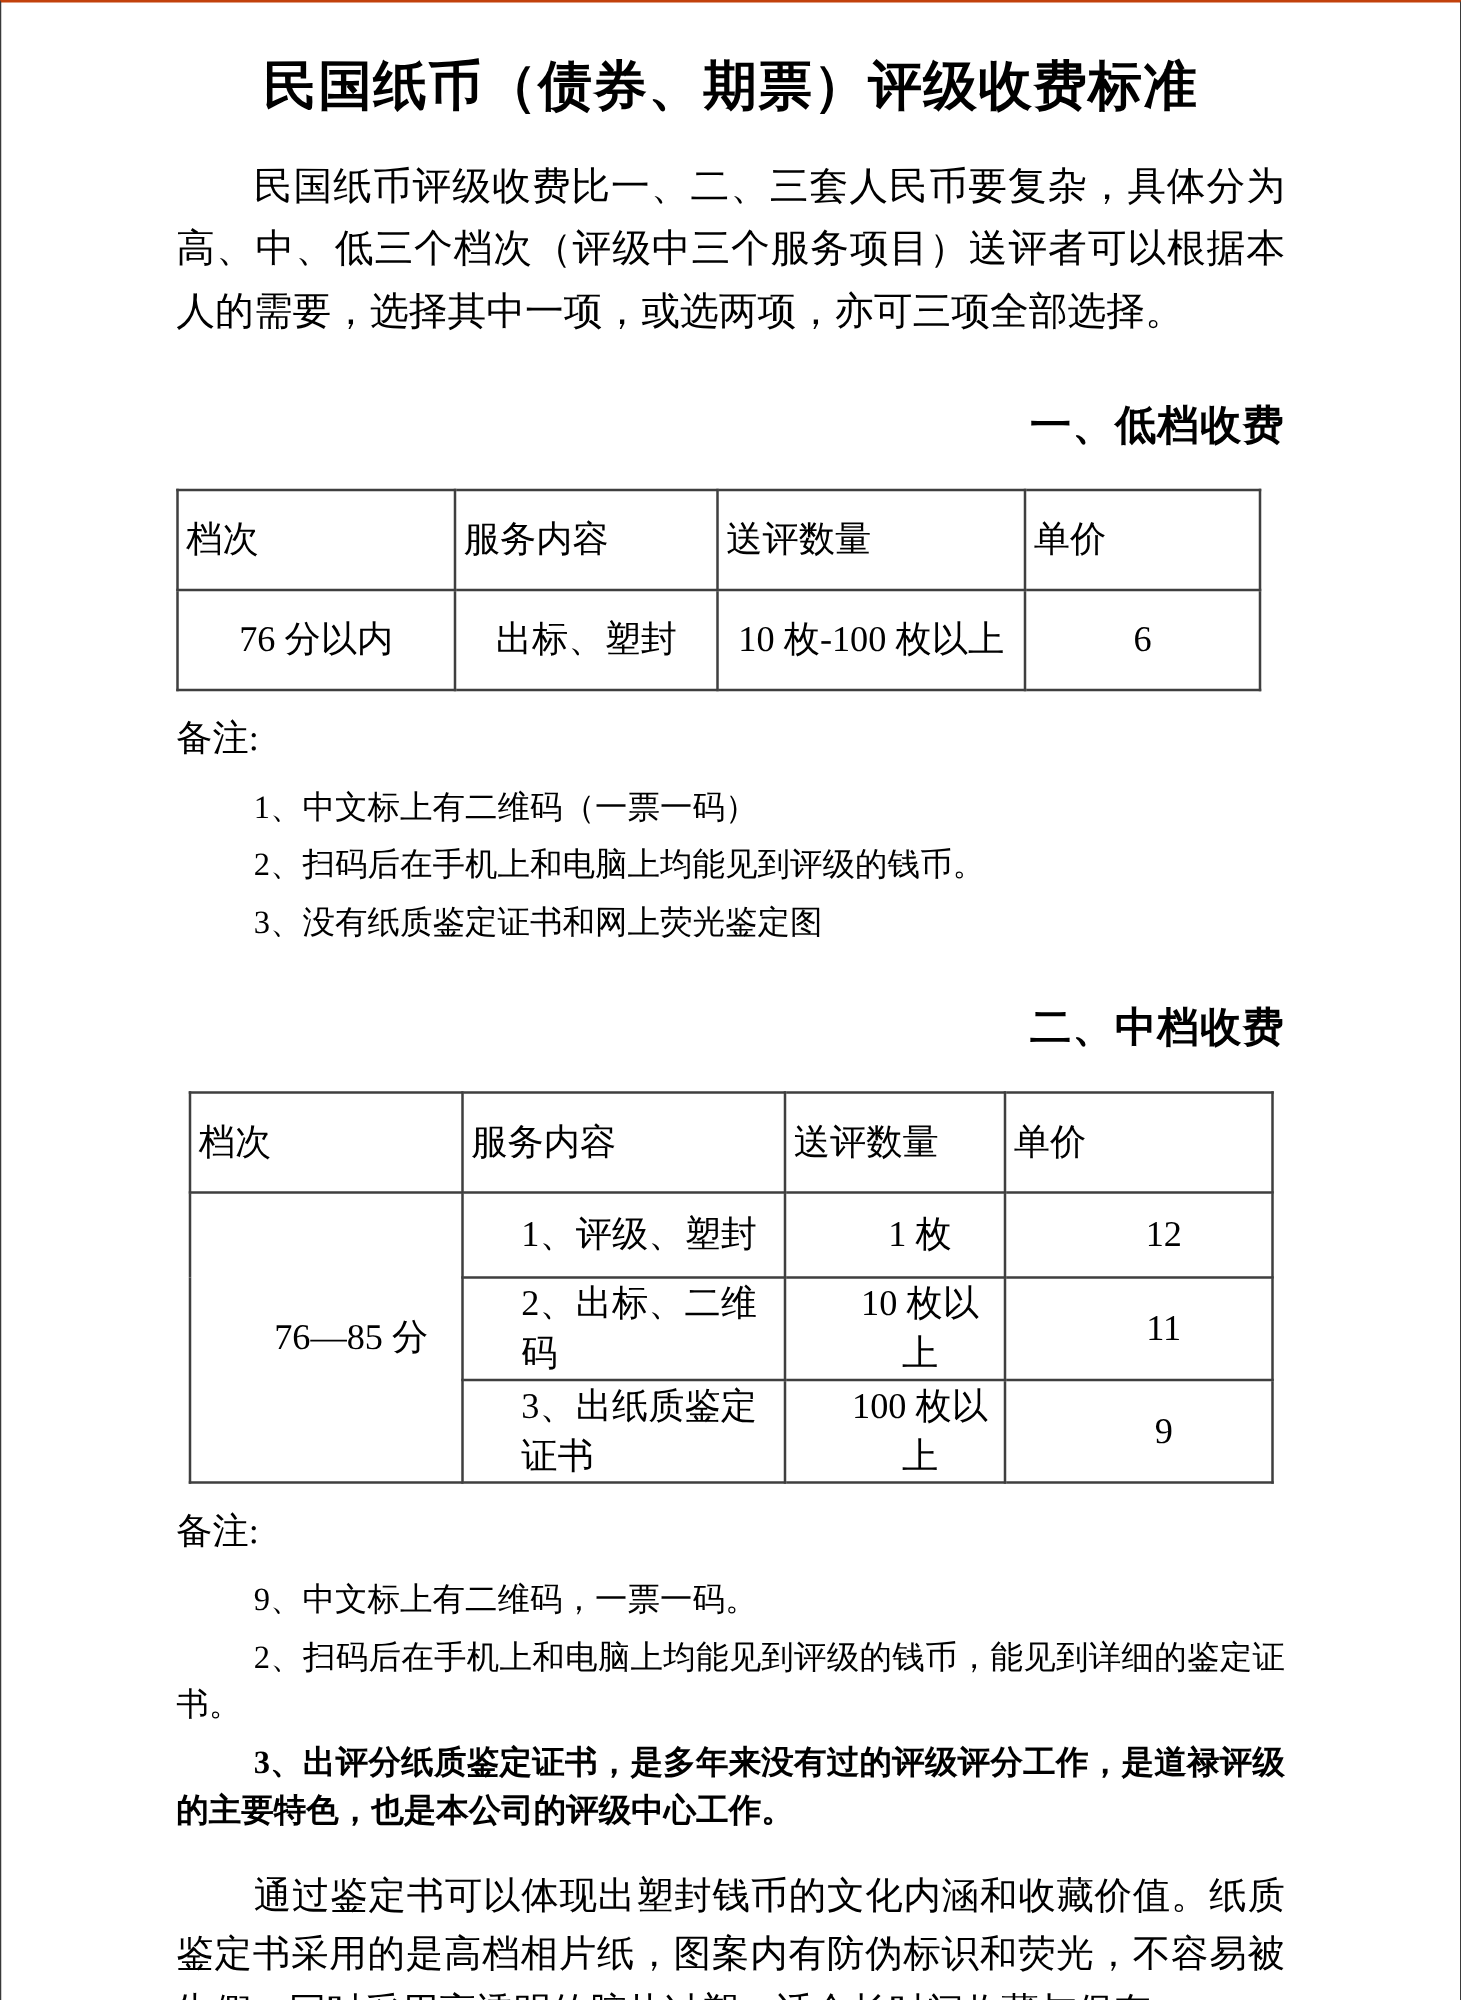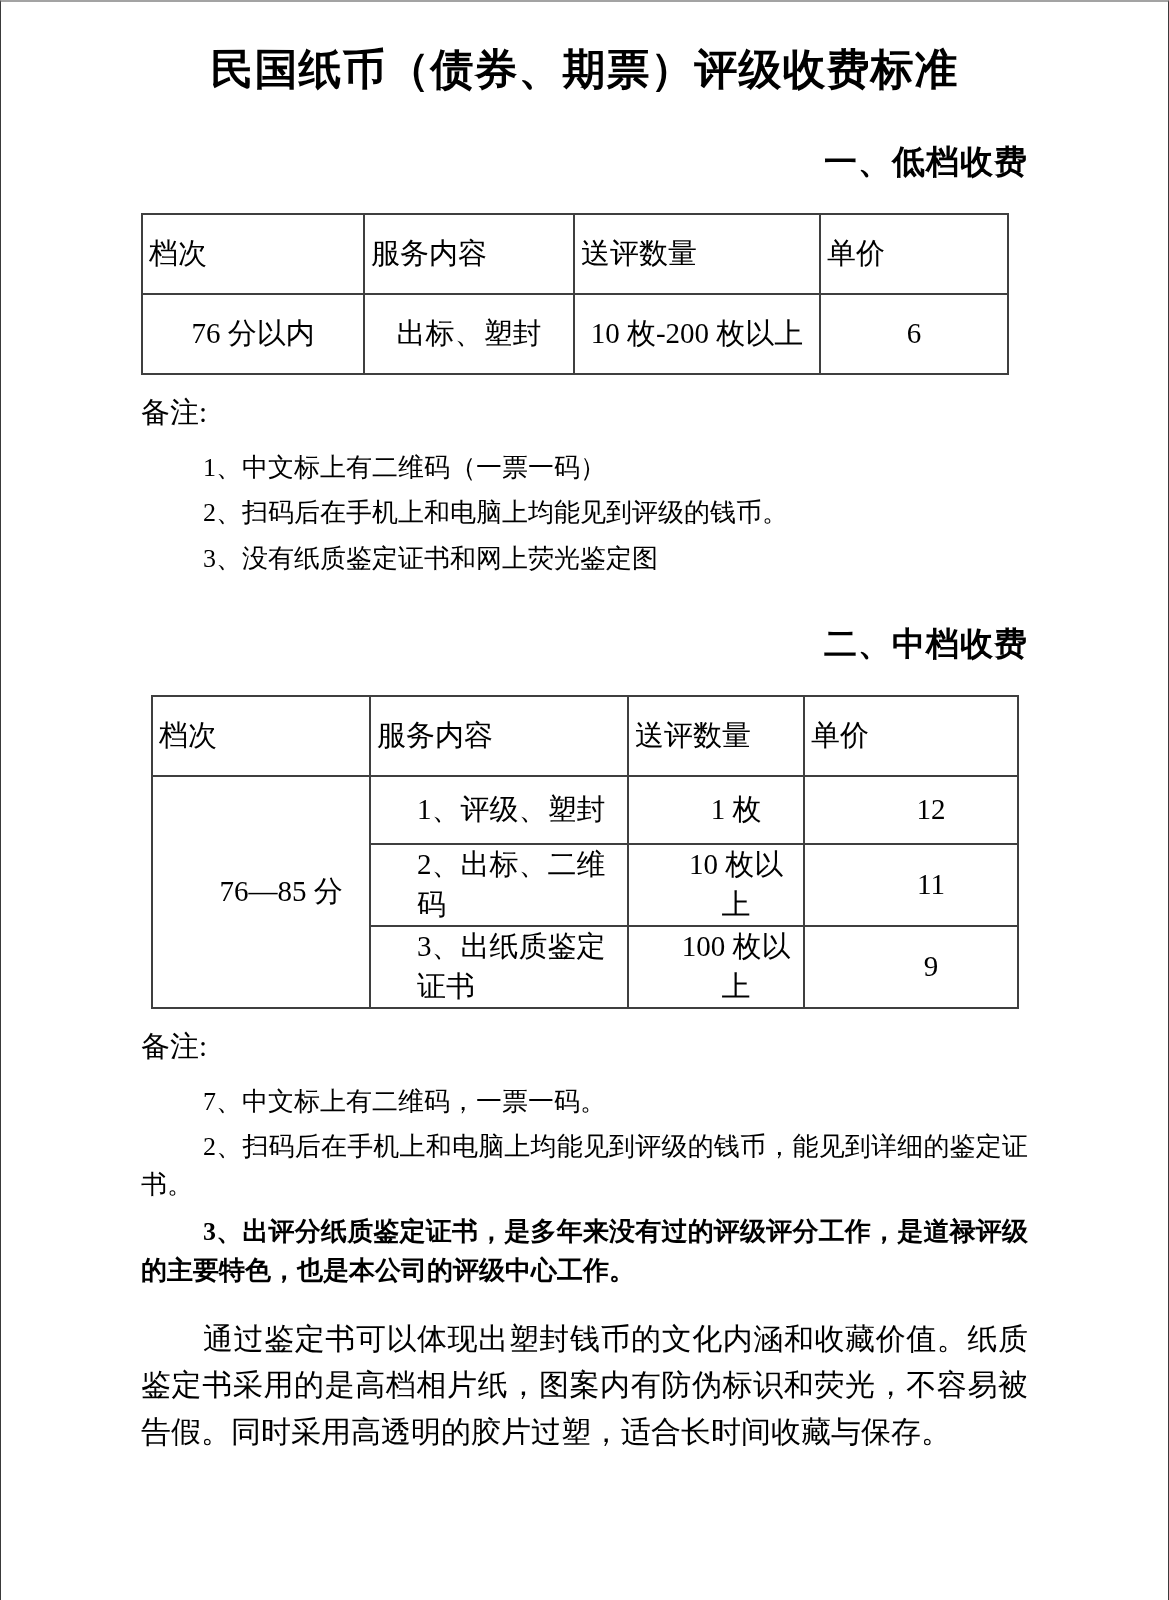--- a/index.html
+++ b/index.html
@@ -10,21 +10,21 @@
   body {
     font-family: "Liberation Serif", "DejaVu Serif", serif;
     color: #000000;
   }
   .page {
     position: relative;
     width: 1169px;
     height: 1600px;
     background: #ffffff;
     box-sizing: border-box;
-    border-top: 2px solid #a3a3a3;
+    border-top: 2px solid #c2410c;
     border-left: 1px solid #3a3a3a;
     border-right: 1px solid #3a3a3a;
     overflow: hidden;
   }
   .content {
     padding: 24px 140px 0 140px;
   }
 
   .doc-title {
     text-align: center;
@@ -140,20 +140,21 @@
   }
 </style>
 </head>
 <body>
 
 <div class="page">
   <div class="content">
 
     <h1 class="doc-title">民国纸币（债券、期票）评级收费标准</h1>
 
+    <p class="intro">民国纸币评级收费比一、二、三套人民币要复杂，具体分为高、中、低三个档次（评级中三个服务项目）送评者可以根据本人的需要，选择其中一项，或选两项，亦可三项全部选择。</p>
 
     <h2 class="section-heading">
       <span class="sec-num">一、</span><span>低档收费</span>
     </h2>
 
     <table class="fee" id="table-low">
       <colgroup>
         <col class="c1">
           <col class="c2">
           <col class="c3">
@@ -162,21 +163,21 @@
       <tbody>
         <tr>
           <td class="c-head">档次</td>
           <td class="c-head">服务内容</td>
           <td class="c-head">送评数量</td>
           <td class="c-head">单价</td>
         </tr>
         <tr>
           <td class="c-center">76 分以内</td>
           <td class="c-center">出标、塑封</td>
-          <td class="c-center">10 枚-200 枚以上</td>
+          <td class="c-center">10 枚-100 枚以上</td>
           <td class="c-center">6</td>
         </tr>
       </tbody>
     </table>
 
     <p class="notes-label">备注:</p>
     <ul class="notes-list">
       <li>1、中文标上有二维码（一票一码）</li>
       <li>2、扫码后在手机上和电脑上均能见到评级的钱币。</li>
       <li>3、没有纸质鉴定证书和网上荧光鉴定图</li>
@@ -214,21 +215,21 @@
         <tr>
           <td class="c-left body-row">3、出纸质鉴定证书</td>
           <td class="c-center body-row">100 枚以上</td>
           <td class="c-center body-row">9</td>
         </tr>
       </tbody>
     </table>
 
     <p class="notes-label">备注:</p>
     <ul class="notes-list">
-      <li>7、中文标上有二维码，一票一码。</li>
+      <li>9、中文标上有二维码，一票一码。</li>
       <li class="wrap">2、扫码后在手机上和电脑上均能见到评级的钱币，能见到详细的鉴定证书。</li>
       <li class="bold">3、出评分纸质鉴定证书，是多年来没有过的评级评分工作，是道禄评级的主要特色，也是本公司的评级中心工作。</li>
     </ul>
 
     <p class="body-para">通过鉴定书可以体现出塑封钱币的文化内涵和收藏价值。纸质鉴定书采用的是高档相片纸，图案内有防伪标识和荧光，不容易被告假。同时采用高透明的胶片过塑，适合长时间收藏与保存。</p>
 
   </div>
 </div>
 
 </body></html>

